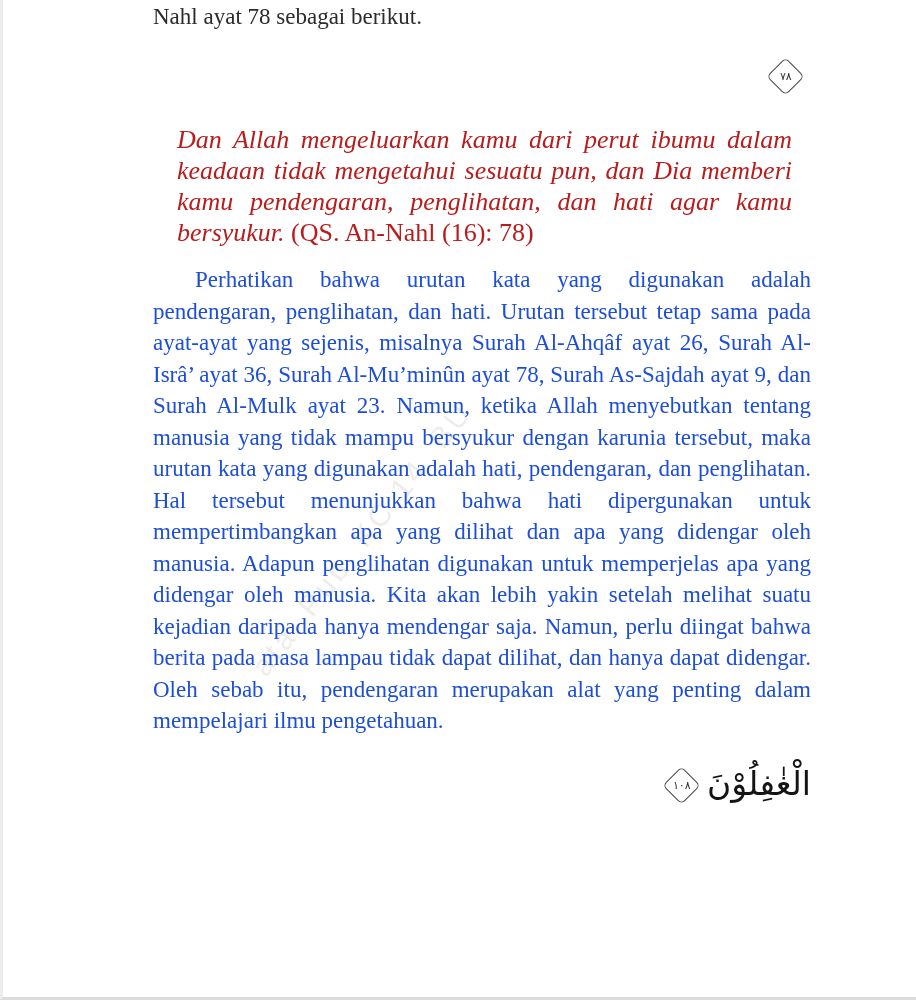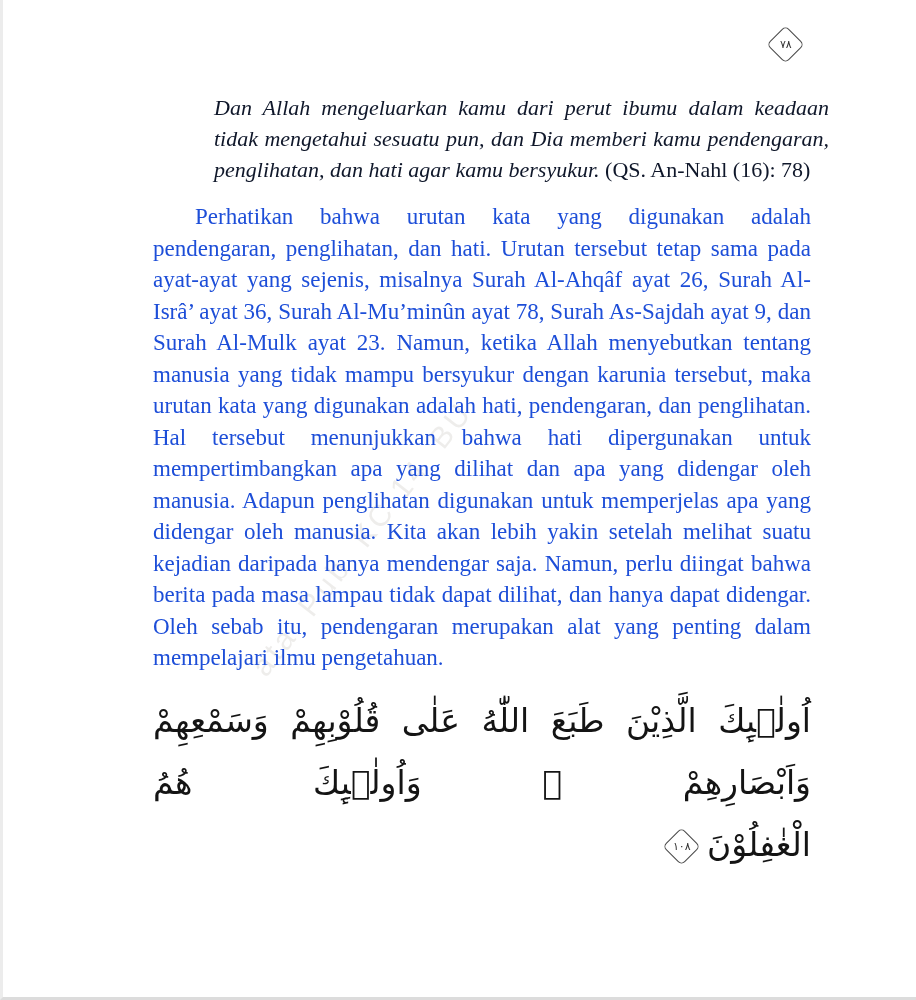--- a/index.html
+++ b/index.html
@@ -29,23 +29,23 @@
     transform:rotate(45deg);
     margin:0 12px; vertical-align:middle;
   }
   .ayah-mark .num {
     transform:rotate(-45deg);
     font-size:11px; line-height:1; color:#333;
     font-family:"DejaVu Sans", sans-serif;
   }
 
   .trans {
-    margin-top:18px; margin-left:61px; width:615px;
-    font-size:22px; line-height:31px;
-    font-style:italic; color:#0f172a;
+    margin-top:18px; margin-left:24px; width:615px;
+    font-size:26px; line-height:31px;
+    font-style:italic; color:#b91c1c;
     text-align:justify;
   }
   .trans .ref { font-style:normal; }
 
   .body-par {
     margin-top:16px; width:658px;
     font-size:23px; line-height:31.5px;
     text-align:justify; text-indent:42px;
     color:#1d4ed8;
   }
@@ -62,34 +62,34 @@
 </style>
 </head>
 <body>
 
 <div class="watermark">
   <span>ata</span><span>Pub</span><span>KC 14</span><span>BU</span>
 </div>
 
 <div class="content">
 
+  <div class="top-line">Nahl ayat 78 sebagai berikut.</div>
 
   <div class="arabic v78">
     <div class="a-line a-right"><span class="ayah-mark">
           <span class="num">٧٨</span>
         </span></div>
   </div>
 
   <div class="trans">
     <span>Dan Allah mengeluarkan kamu dari perut ibumu dalam keadaan tidak mengetahui sesuatu pun, dan Dia memberi kamu pendengaran, penglihatan, dan hati agar kamu bersyukur.</span>
     <span class="ref">(QS. An-Nahl (16): 78)</span>
   </div>
 
   <div class="body-par">Perhatikan bahwa urutan kata yang digunakan adalah pendengaran, penglihatan, dan hati. Urutan tersebut tetap sama pada ayat-ayat yang sejenis, misalnya Surah Al-Ahqâf ayat 26, Surah Al-Isrâ’ ayat 36, Surah Al-Mu’minûn ayat 78, Surah As-Sajdah ayat 9, dan Surah Al-Mulk ayat 23. Namun, ketika Allah menyebutkan tentang manusia yang tidak mampu bersyukur dengan karunia tersebut, maka urutan kata yang digunakan adalah hati, pendengaran, dan penglihatan. Hal tersebut menunjukkan bahwa hati dipergunakan untuk mempertimbangkan apa yang dilihat dan apa yang didengar oleh manusia. Adapun penglihatan digunakan untuk memperjelas apa yang didengar oleh manusia. Kita akan lebih yakin setelah melihat suatu kejadian daripada hanya mendengar saja. Namun, perlu diingat bahwa berita pada masa lampau tidak dapat dilihat, dan hanya dapat didengar. Oleh sebab itu, pendengaran merupakan alat yang penting dalam mempelajari ilmu pengetahuan.</div>
 
   <div class="arabic v108">
-    <div class="a-line a-just">اُولٰۤىِٕكَ الَّذِيْنَ طَبَعَ اللّٰهُ عَلٰى قُلُوْبِهِمْ وَسَمْعِهِمْ وَاَبْصَارِهِمْ ۗ وَاُولٰۤىِٕكَ هُمُ</div>
     <div class="a-line a-right"><span>الْغٰفِلُوْنَ</span><span class="ayah-mark">
           <span class="num">١٠٨</span>
         </span></div>
   </div>
 
 </div>
 
 </body></html>

